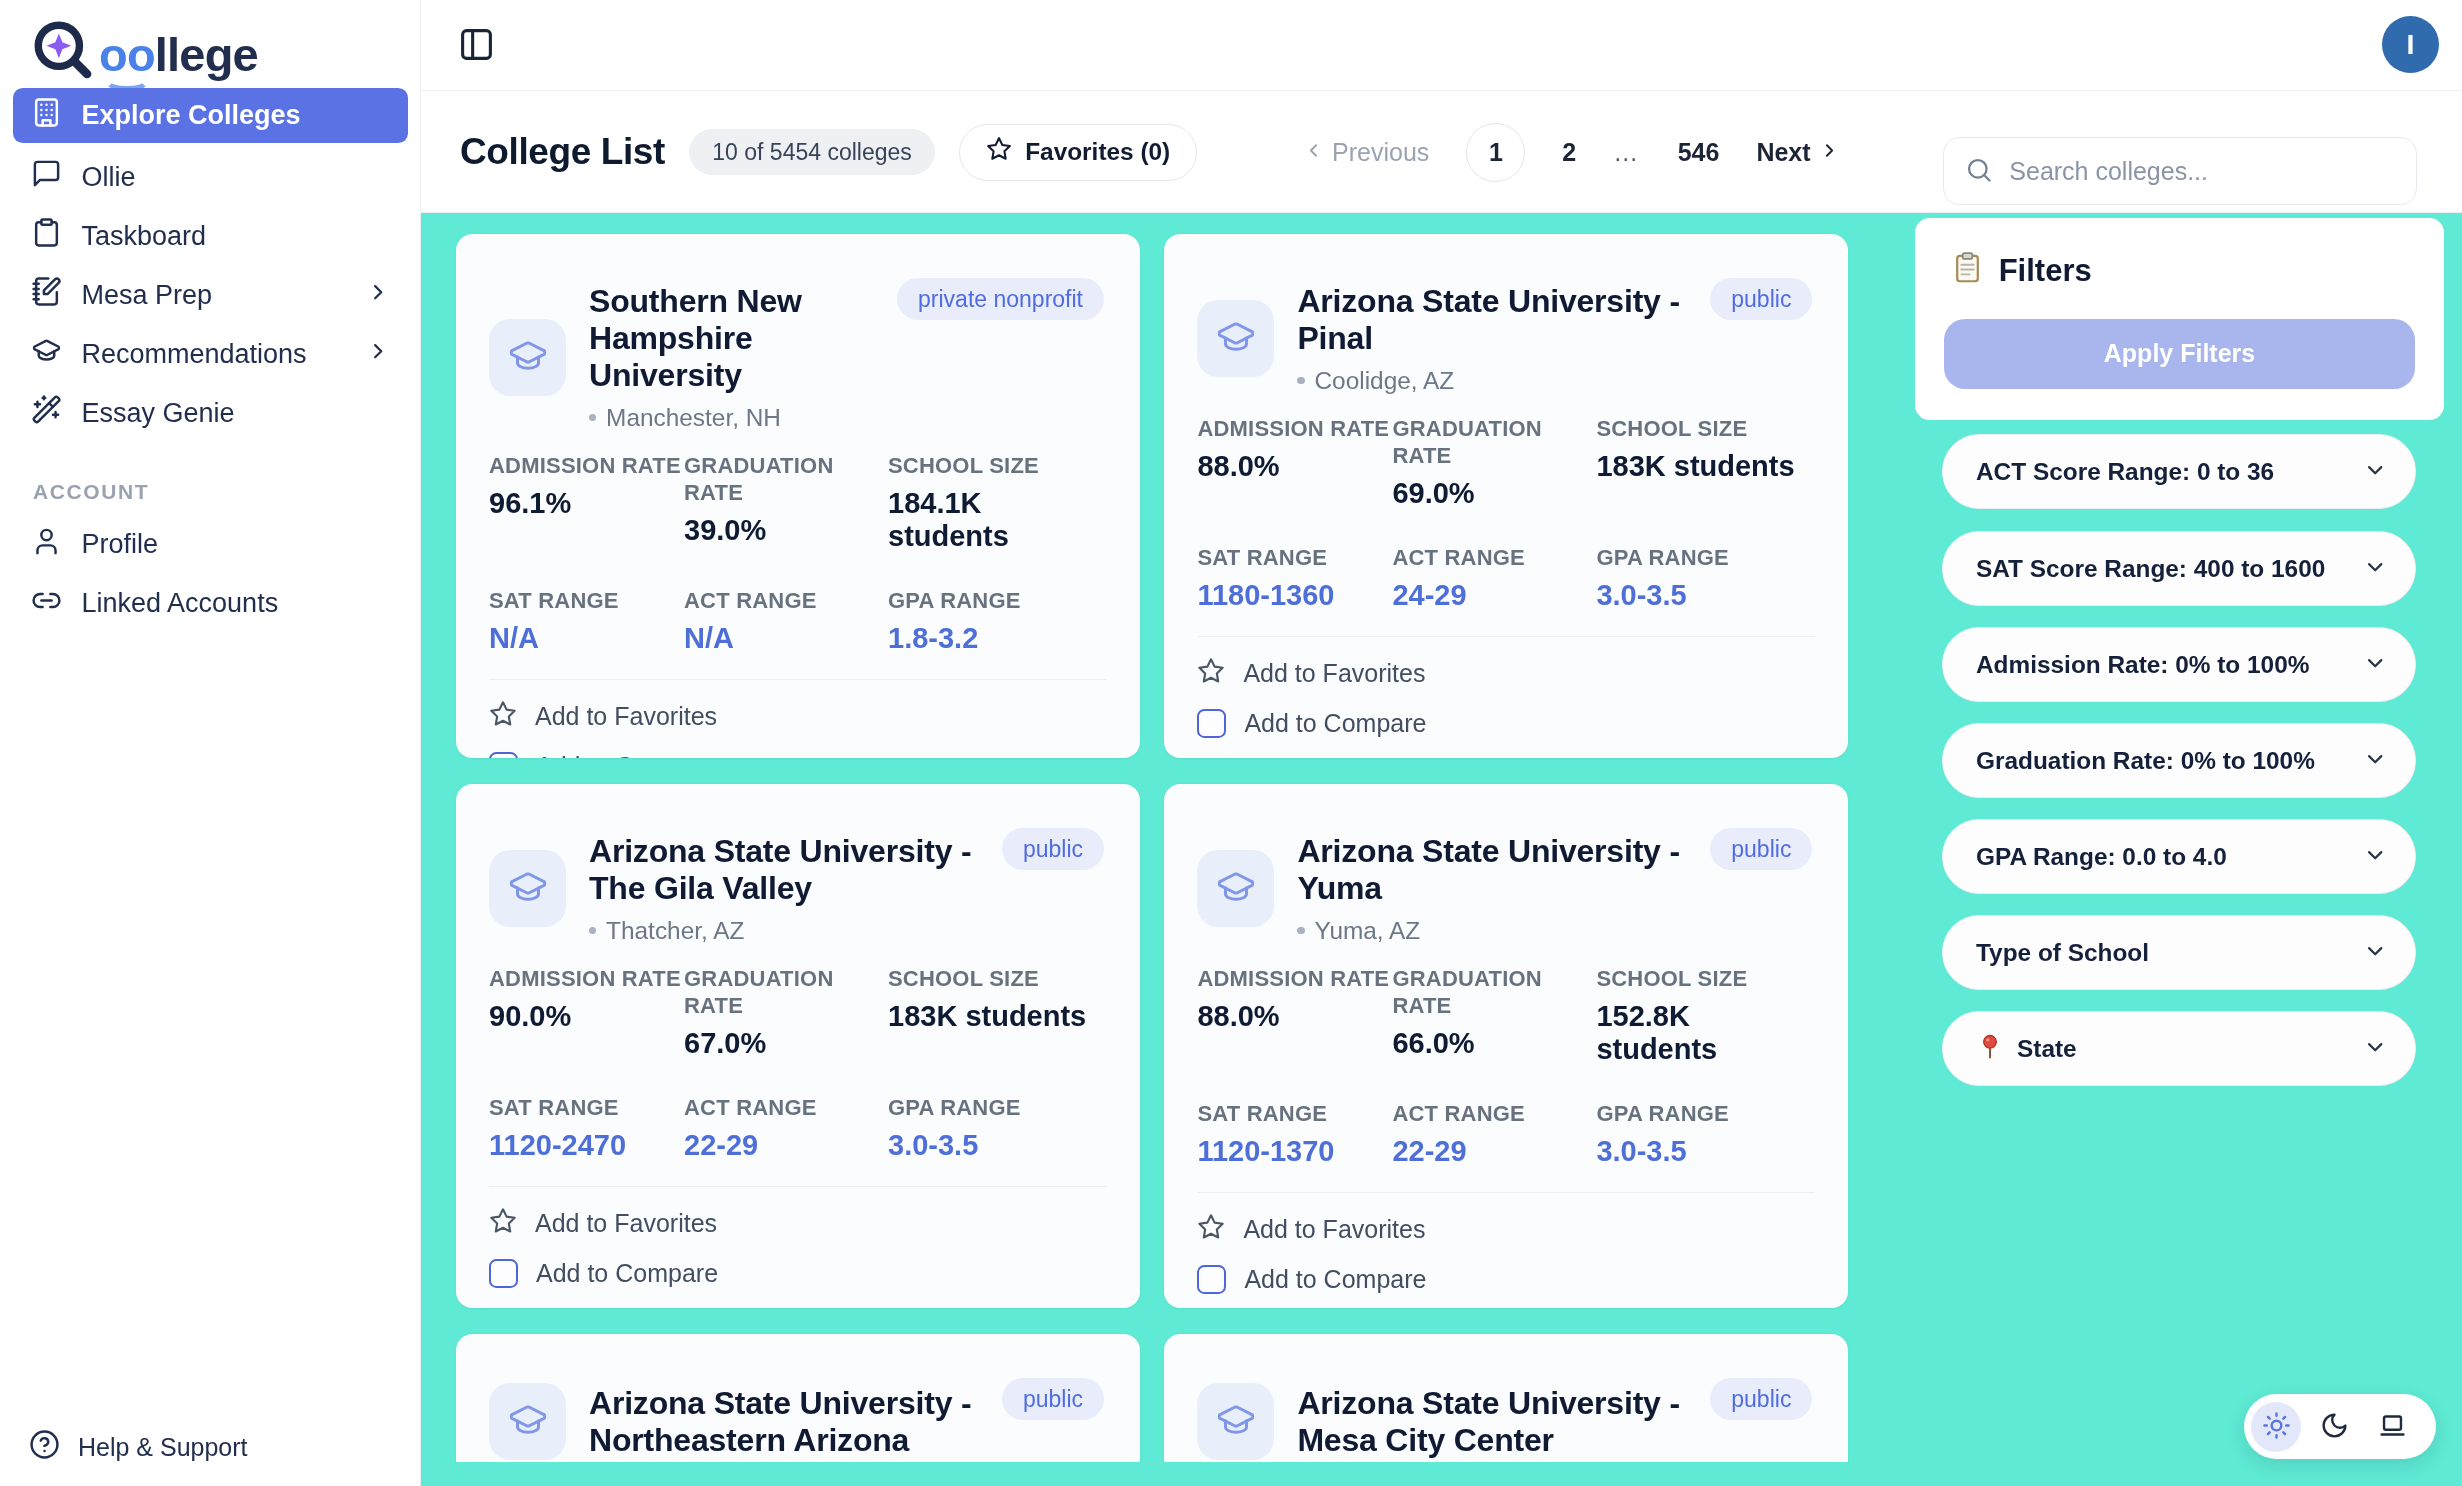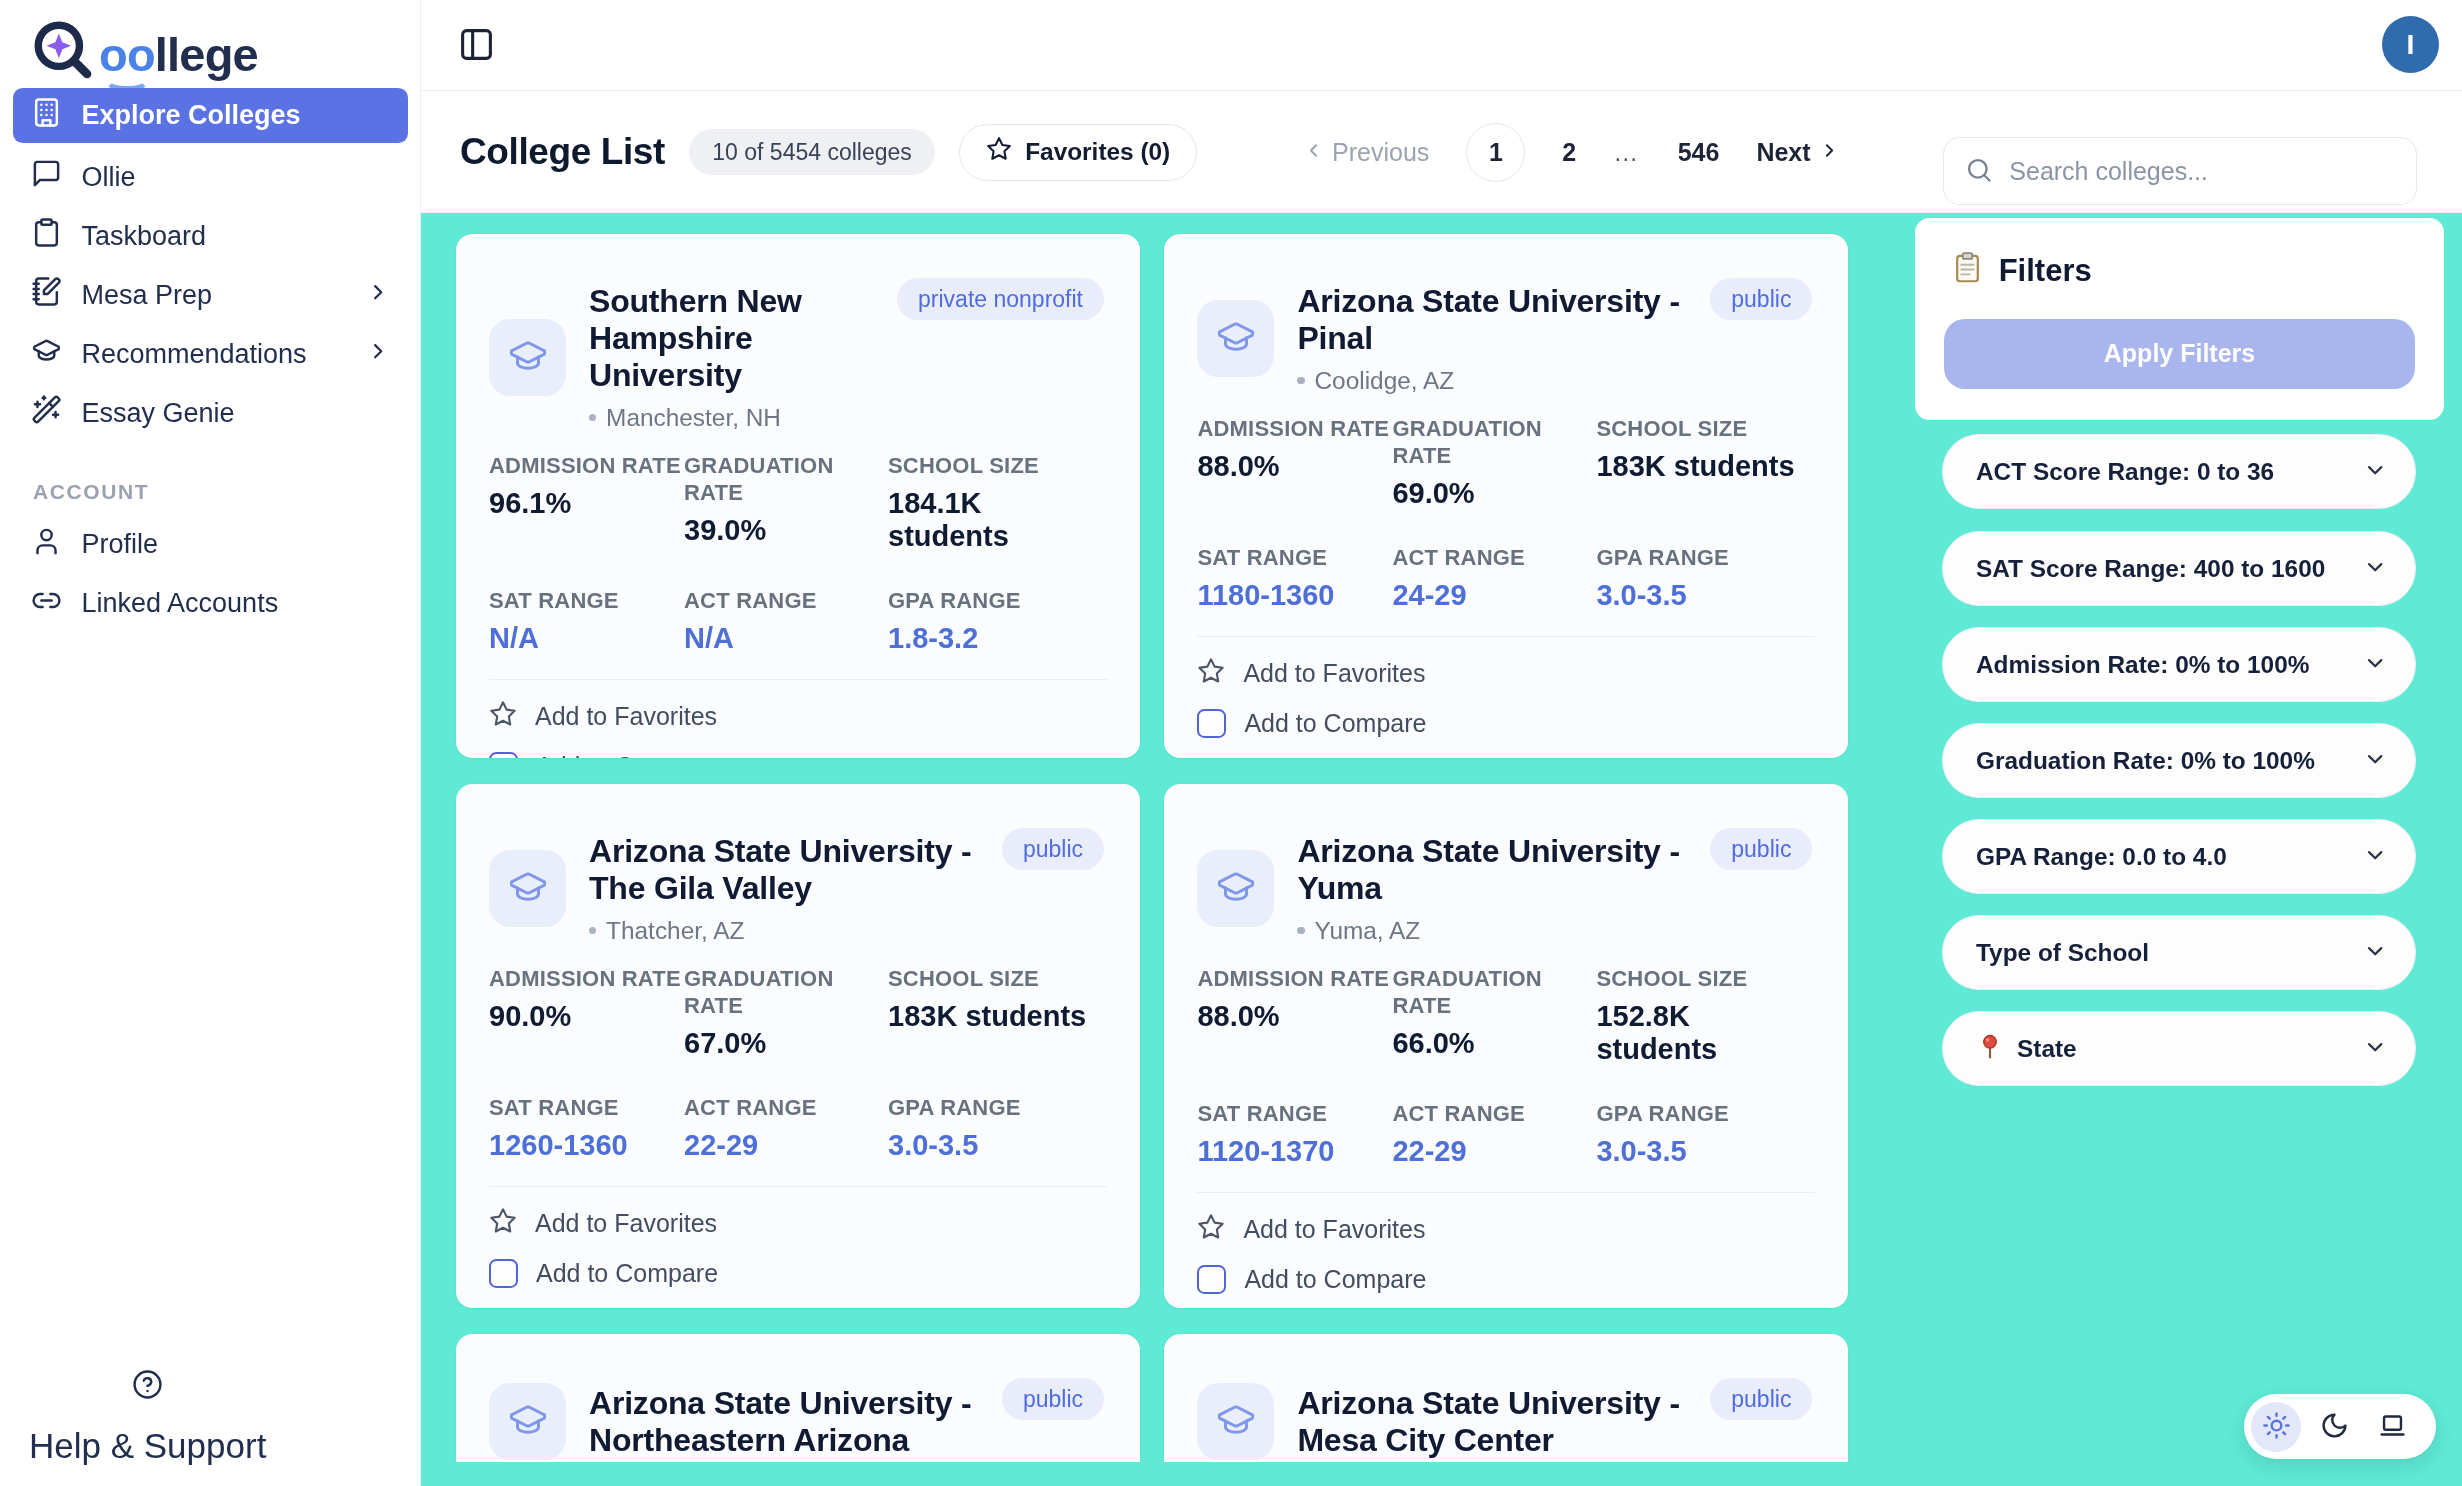--- a/index.html
+++ b/index.html
@@ -17,21 +17,21 @@
     border:5.7px solid transparent; border-bottom-color:#7aa6f0; border-radius:50%; }
   .nav { position:absolute; left:0; top:88px; width:421px; }
   .nav-item { display:flex; align-items:center; gap:19.5px; height:59px; margin:0 13px;
     padding:0 18px; border-radius:9.8px; font-size:27px; font-weight:500; color:#222e4e; cursor:pointer; }
   .nav-item.active { background:#5b72e4; color:#ffffff; font-weight:600; height:55px; margin-bottom:4.9px; }
   .nav-item svg { flex:none; }
   .nav-chevron { margin-left:auto; color:#222e4e; }
   .account-label { margin:37px 0 11.4px 33px; font-size:21px; font-weight:700;
     letter-spacing:1.6px; color:#9aa2b1; }
   .help-item { position:absolute; left:29px; bottom:21px; display:flex; align-items:center;
-    gap:18px; font-size:35px; font-weight:500; color:#222e4e; cursor:pointer;flex-direction:column; }
+    gap:18px; font-size:25px; font-weight:500; color:#222e4e; cursor:pointer; }
 
   
   .topbar { position:absolute; left:421px; top:0; width:2041px; height:91px;
     background:#ffffff; border-bottom:1.6px solid #eceef2; z-index:4; }
   .panel-btn { position:absolute; left:36px; top:26px; width:39px; height:39px;
     color:#1b2436; cursor:pointer; background:none; border:none; }
   .avatar { position:absolute; right:23px; top:16.3px; width:57px; height:57px; border-radius:50%;
     background:#2f6bad; color:#ffffff; font-size:28.5px; font-weight:700;
     display:grid; place-items:center; cursor:pointer; }
 
@@ -446,21 +446,21 @@
               <div class="stat-value">67.0%</div>
             </div>
           <div class="stat">
               <div class="stat-label">SCHOOL SIZE</div>
               <div class="stat-value">183K students</div>
             </div>
         </div>
         <div class="stats second">
           <div class="stat">
               <div class="stat-label">SAT RANGE</div>
-              <div class="stat-value blue">1260-1360</div>
+              <div class="stat-value blue">1120-2470</div>
             </div>
           <div class="stat">
               <div class="stat-label">ACT RANGE</div>
               <div class="stat-value blue">22-29</div>
             </div>
           <div class="stat">
               <div class="stat-label">GPA RANGE</div>
               <div class="stat-value blue">3.0-3.5</div>
             </div>
         </div>

